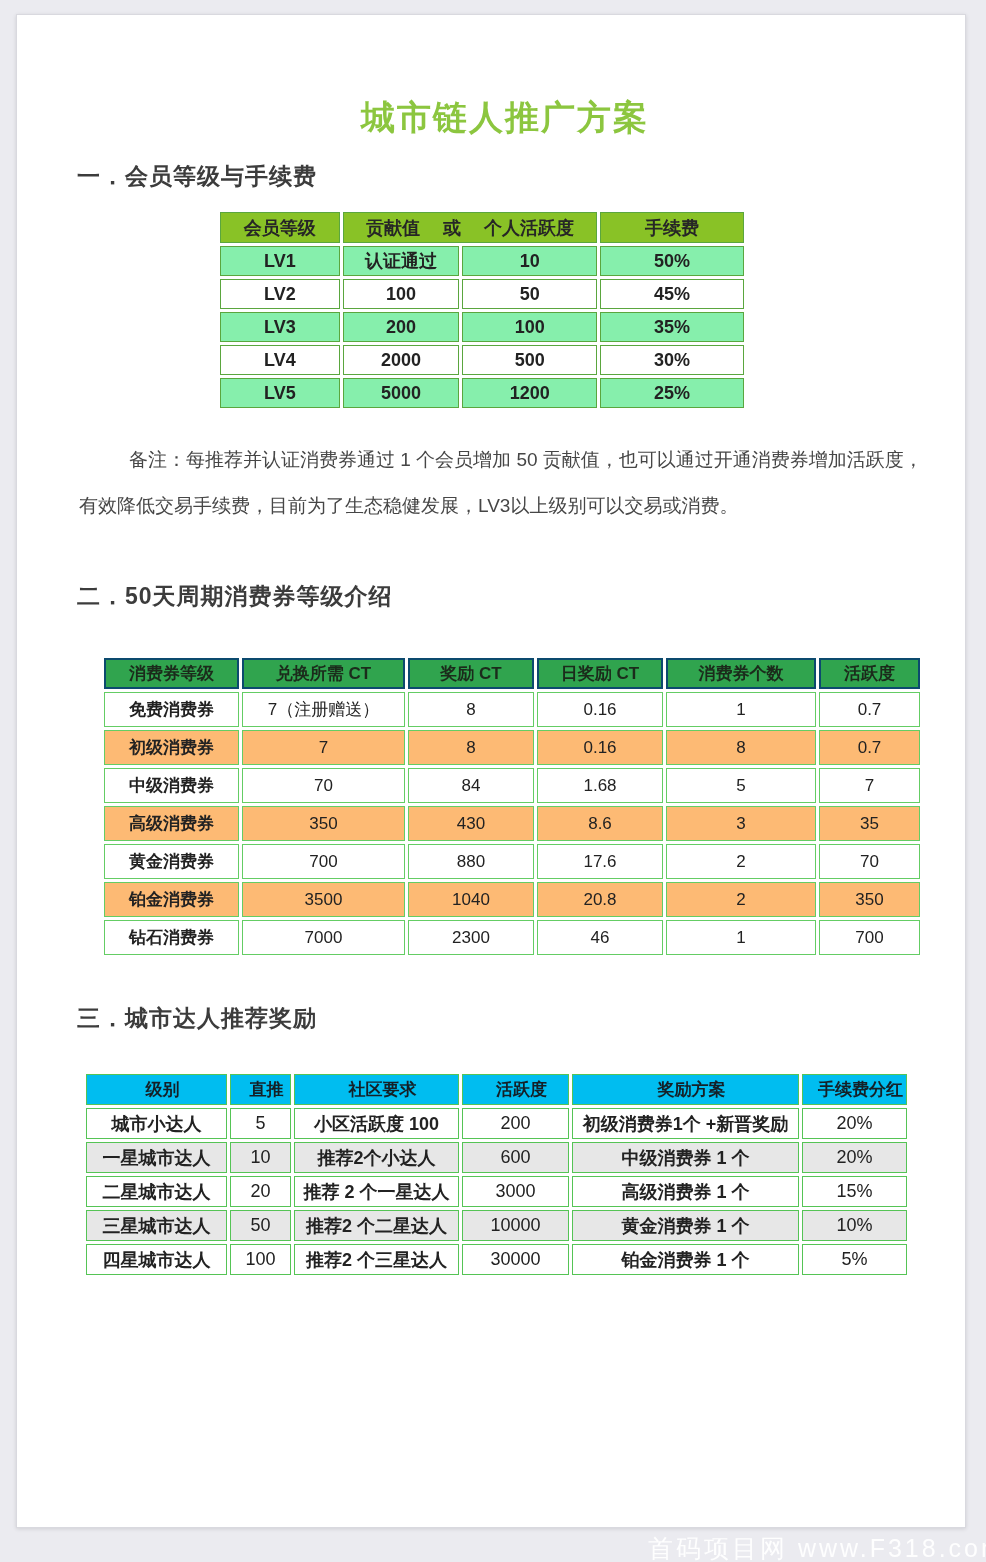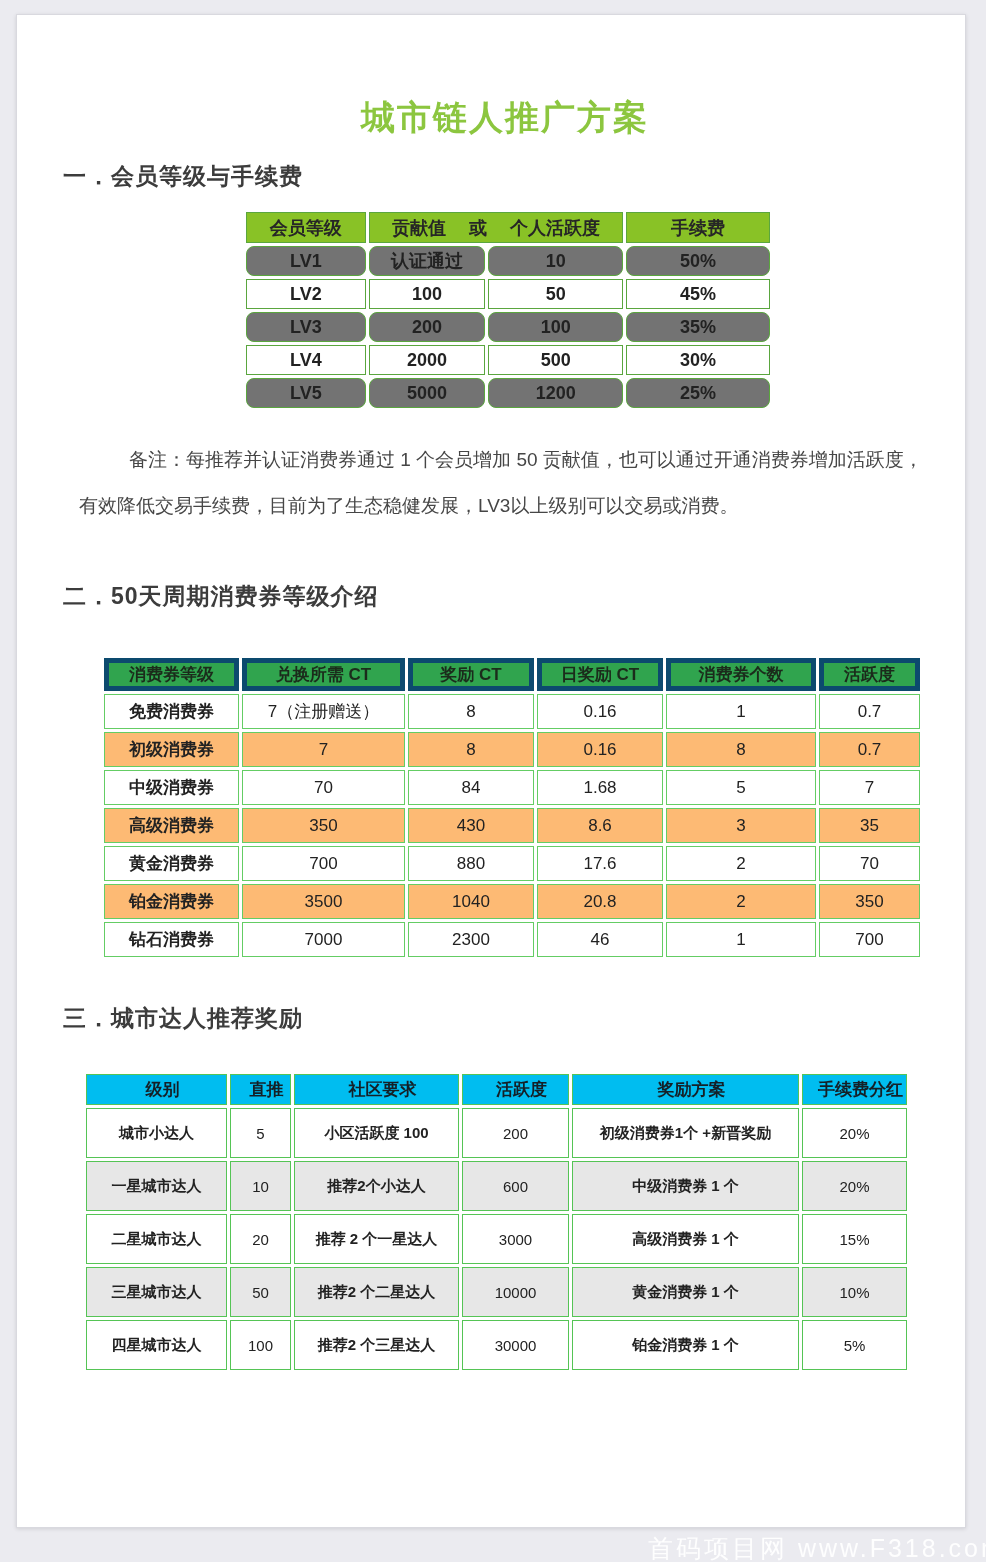--- a/index.html
+++ b/index.html
@@ -15,49 +15,49 @@
     box-shadow:0 1px 4px rgba(0,0,0,0.12);
     box-sizing:border-box;
   }
   .doc-title{
     position:absolute;top:80px;left:0;width:100%;
     text-align:center;font-size:34px;font-weight:bold;color:#8cc63f;
     letter-spacing:2px;
     padding-left:14px;
   }
   .sec-heading{
-    position:absolute;left:46px;
+    position:absolute;left:60px;
     font-size:23px;font-weight:bold;color:#3c3c3c;letter-spacing:1px;
   }
   #h1{top:146px;} #h2{top:566px;} #h3{top:988px;}
   table{
     position:absolute;border-collapse:separate;border-spacing:3px;
     table-layout:fixed;
   }
   th,td{
     box-sizing:border-box;text-align:center;vertical-align:middle;
     color:#222;padding:0 2px;overflow:hidden;white-space:nowrap;
   }
   
-  .t1{left:226px;top:194px;width:530px;}
+  .t1{left:200px;top:194px;width:530px;}
   .t1 th{height:31px;background:#89c226;border:1px solid #5aa63e;font-size:18px;font-weight:bold;color:#262626;}
   .t1 td{height:30px;border:1px solid #5aa63e;font-size:18px;font-weight:bold;}
-  .t1 tr.g td{background:#737373;border-radius:8px;}
+  .t1 tr.g td{background:#86efac;}
   .t1 tr.w td{background:#ffffff;}
   
   .t2{left:84px;top:640px;width:822px;}
-  .t2 th{height:31px;background:#30a44e;border:5px solid #0c4a6e;font-size:17px;font-weight:bold;color:#1b2b1b;}
+  .t2 th{height:31px;background:#30a44e;border:2px solid #0c4a6e;font-size:17px;font-weight:bold;color:#1b2b1b;}
   .t2 td{height:35px;border:1px solid #64cd64;font-size:17px;font-weight:normal;}
   .t2 td:first-child{font-weight:bold;}
   .t2 tr.g td{background:#fdba74;}
   .t2 tr.w td{background:#ffffff;}
   
   .t3{left:66px;top:1056px;width:827px;}
   .t3 th{height:31px;background:#00bdf0;border:1px solid #55c455;font-size:17px;font-weight:bold;color:#142027;padding-left:14px;}
-  .t3 td{height:50px;border:1px solid #55c455;font-size:15px;}
+  .t3 td{height:31px;border:1px solid #55c455;font-size:18px;}
   .t3 td:nth-child(odd){font-weight:bold;}
   .t3 td:nth-child(even){font-weight:normal;}
   .t3 tr.g td{background:#e7e7e7;}
   .t3 tr.w td{background:#ffffff;}
   .note{
     position:absolute;left:62px;top:422px;width:840px;
     font-size:19px;color:#464646;line-height:46px;
   }
   .note .l1{text-indent:50px;white-space:nowrap;}
   .note .l2{white-space:nowrap;}

